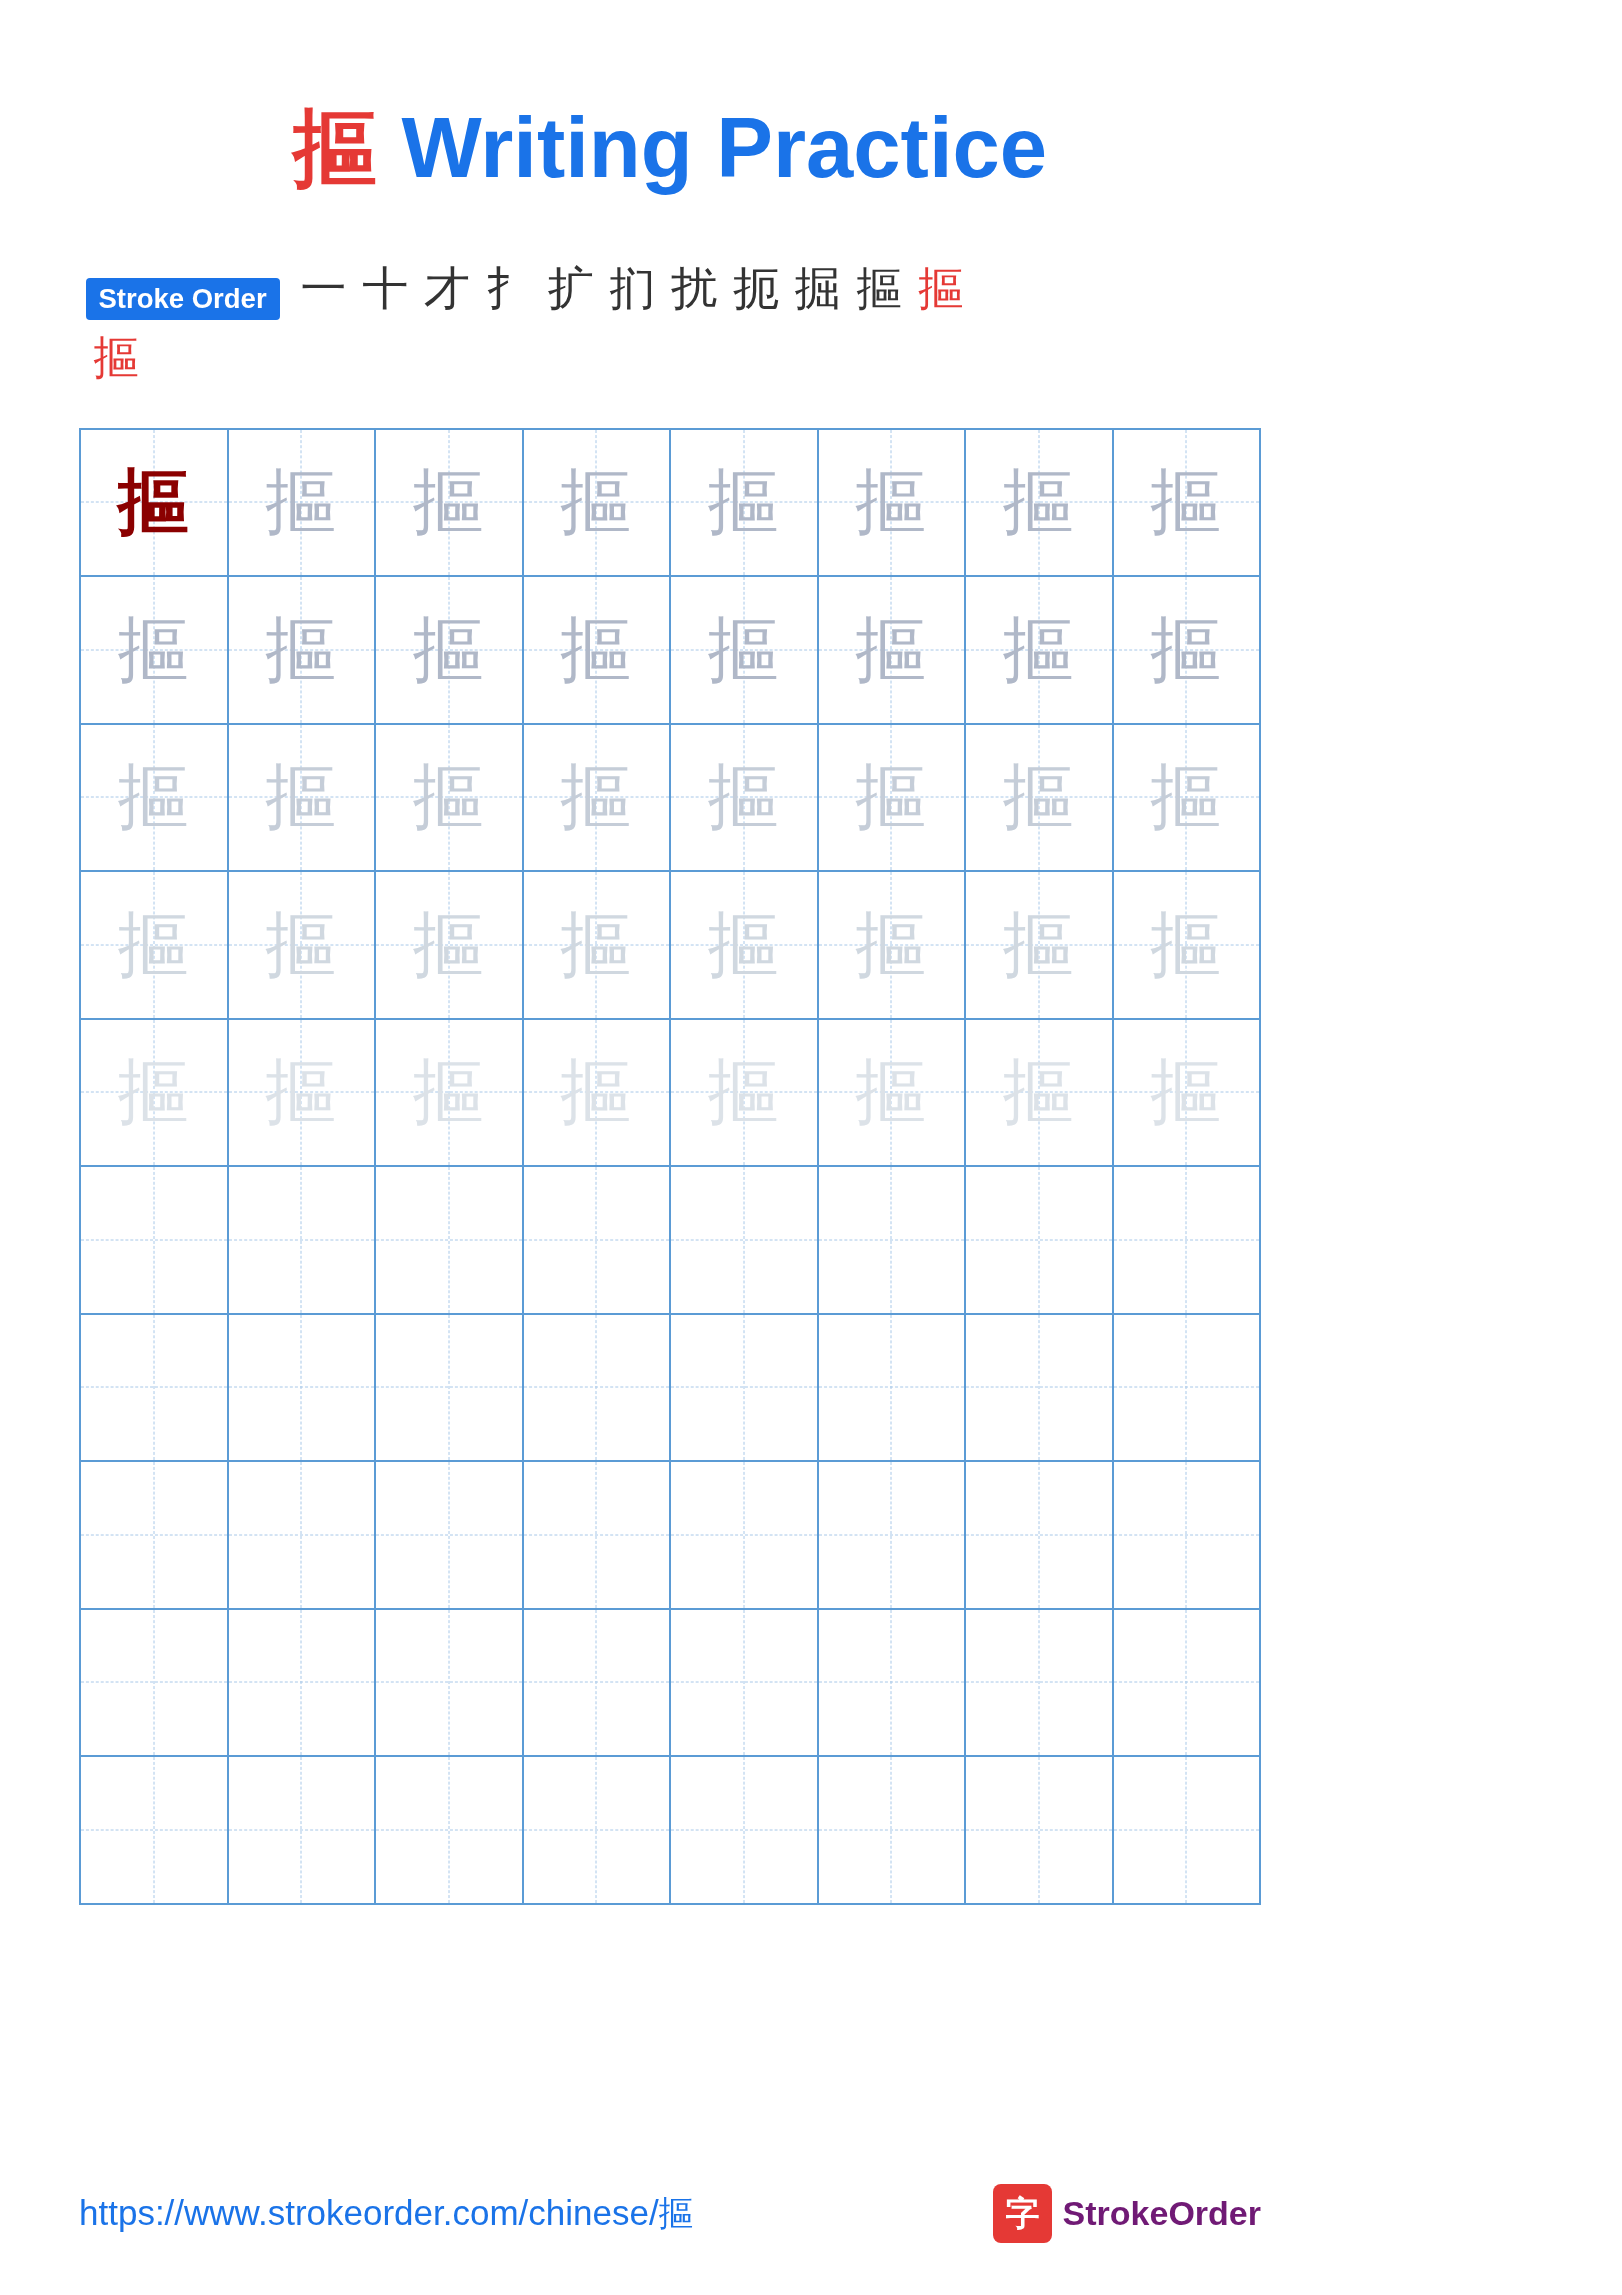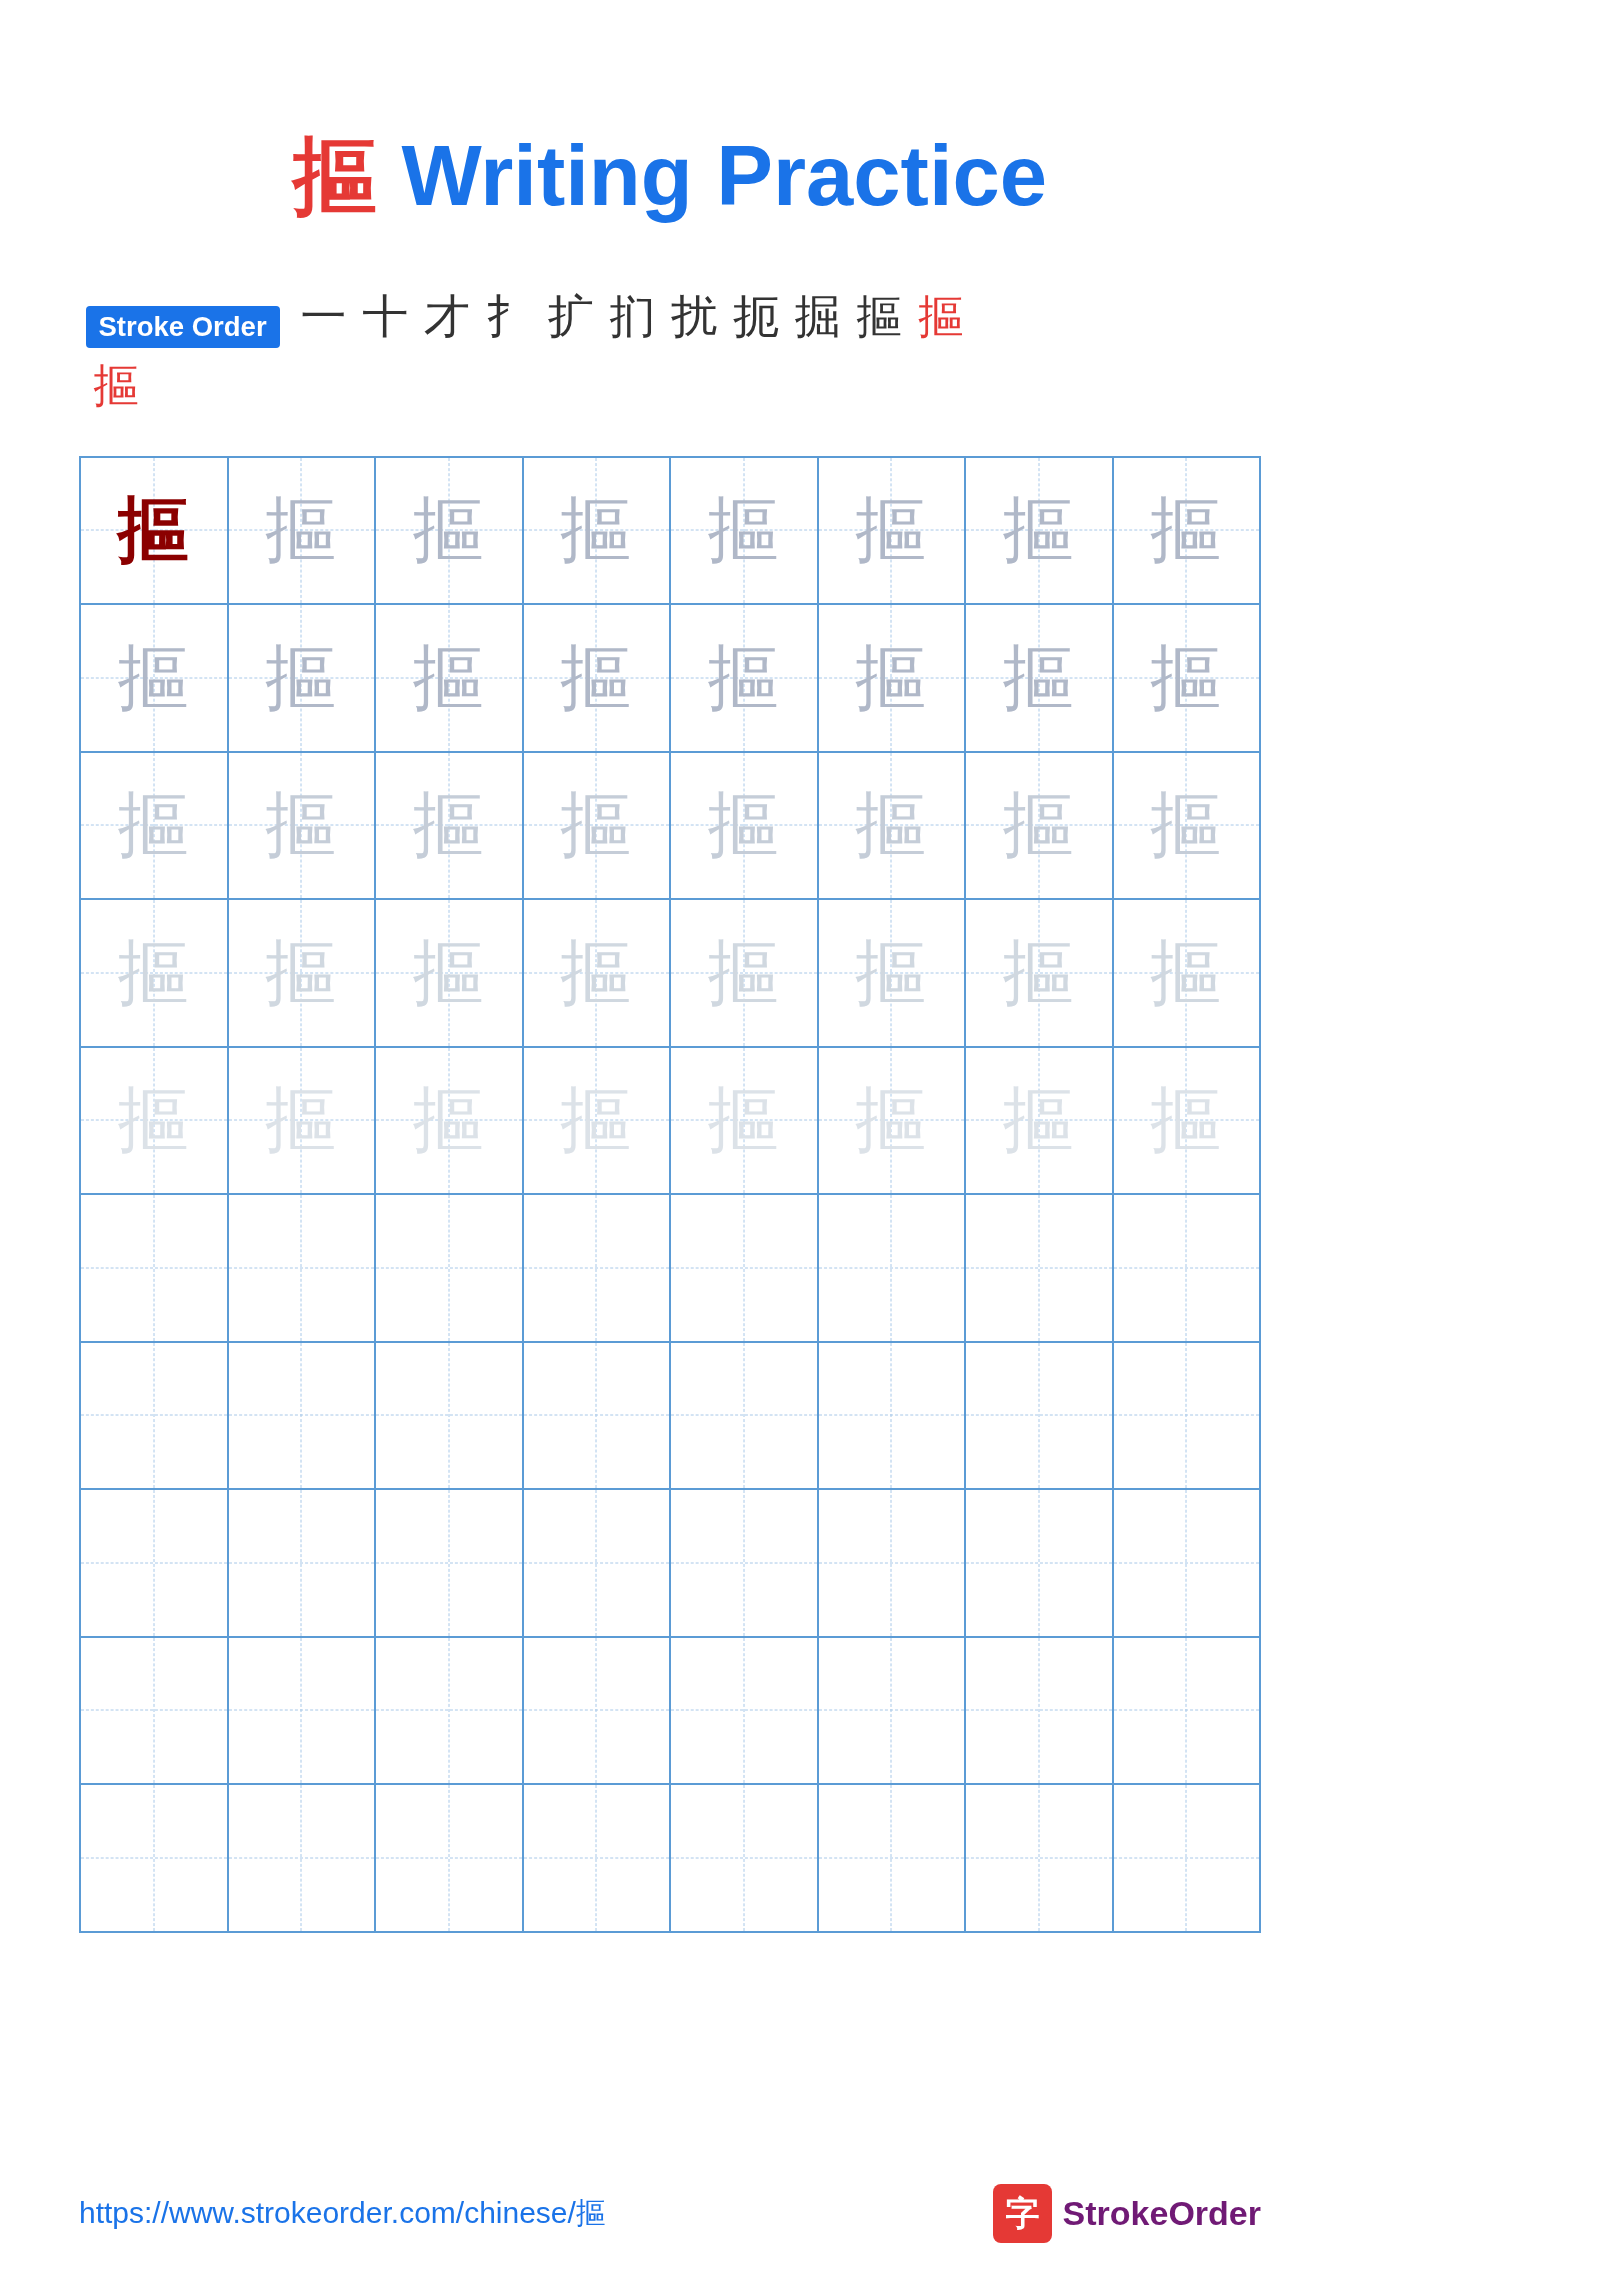--- a/index.html
+++ b/index.html
@@ -11,21 +11,21 @@
       font-family: serif;
       position: relative;
       overflow: hidden;
     }
 
     .page {
       width: 1340px;
       height: 2295px;
       background: #fff;
       position: relative;
-      padding: 80px 79px;
+      padding: 52px 79px;
     }
 
     
     .title {
       text-align: center;
       margin-bottom: 52px;
       margin-top: 39px;
     }
 
     .title-char {
@@ -165,21 +165,21 @@
       left: 79px;
       right: 79px;
       display: flex;
       align-items: center;
       justify-content: space-between;
     }
 
     .footer-url {
       color: #1a73e8;
       font-family: Arial, sans-serif;
-      font-size: 30px;
+      font-size: 35px;
     }
 
     .footer-logo {
       display: flex;
       align-items: center;
       gap: 10.5px;
     }
 
     .footer-logo-icon {
       width: 59px;

